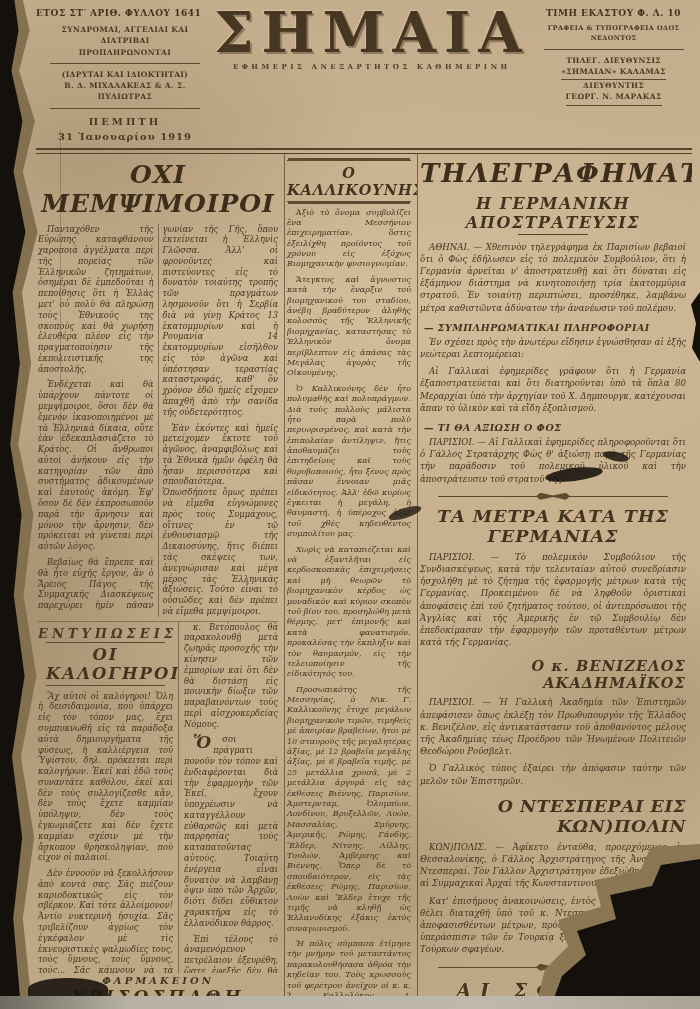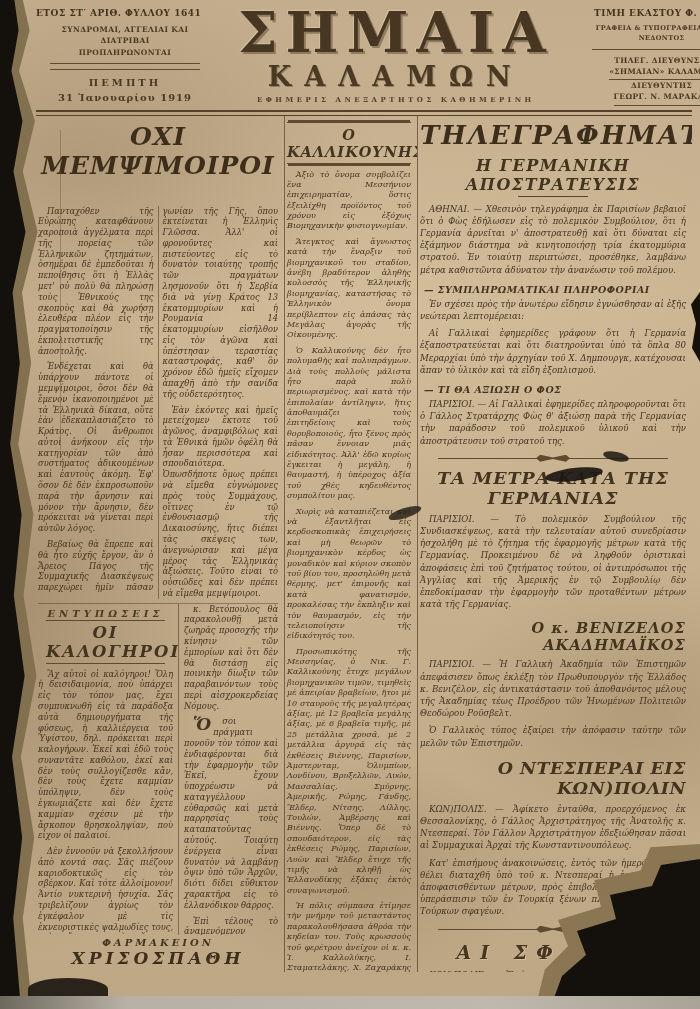--- a/index.html
+++ b/index.html
@@ -8,46 +8,46 @@
       radial-gradient(ellipse 420px 260px at 12% 16%, rgba(122,96,64,.28), rgba(0,0,0,0) 70%),
       radial-gradient(ellipse 300px 500px at 4% 60%, rgba(110,88,58,.35), rgba(0,0,0,0) 70%),
       radial-gradient(ellipse 500px 300px at 60% 30%, rgba(236,216,180,.25), rgba(0,0,0,0) 70%),
       radial-gradient(ellipse 260px 160px at 52% 86%, rgba(120,92,58,.22), rgba(0,0,0,0) 70%),
       radial-gradient(ellipse 300px 200px at 92% 70%, rgba(126,100,64,.25), rgba(0,0,0,0) 70%),
       linear-gradient(180deg,#c3ad8c 0%,#cab492 30%,#c6b08e 60%,#bda784 100%);
     color:#43341f; font-family:"DejaVu Serif",serif;}
   .inner{position:relative;margin-left:36px;width:656px;height:100%;z-index:1;}
 
   
-  .masthead{display:grid;grid-template-columns:178px 1fr 168px;align-items:start;padding:8px 4px 2px 0;gap:24px;}
+  .masthead{display:grid;grid-template-columns:178px 1fr 168px;align-items:start;padding:8px 4px 2px 0;}
   .mh-small{font-size:7.5px;line-height:1.5;text-align:center;font-weight:bold;letter-spacing:.4px;color:#4a3a24;}
   .mh-issue{font-size:9px;font-weight:bold;letter-spacing:.5px;margin-bottom:6px;}
   .mh-rule{border-top:1px solid #5d4a30;margin:5px 14px;}
   .mh-day{font-size:10px;font-weight:bold;letter-spacing:3px;margin-top:4px;}
   .mh-date{font-size:10px;font-weight:bold;letter-spacing:1px;}
   .title-wrap{text-align:center;margin-top:-2px;}
   .title-main{font-size:56px;line-height:.95;font-weight:bold;letter-spacing:8px;color:#473722;
     text-shadow:2px 2px 0 rgba(64,48,28,.40),-1px -1px 0 rgba(230,210,175,.5);}
   .title-sub{font-size:27px;font-weight:bold;letter-spacing:13px;color:#4a3a24;margin-top:2px;
     text-shadow:1px 1px 0 rgba(64,48,28,.35);}
   .title-tag{font-size:7px;font-weight:bold;letter-spacing:3.5px;color:#54422a;margin-top:3px;}
   .mh-under{border-bottom:1px solid #5d4a30;padding-bottom:2px;margin-bottom:0;display:inline-block;}
   .rule-double{border-top:2px solid #54422a;border-bottom:1px solid #54422a;height:3px;margin:2px 0 0 0;}
 
   
   .cols{display:grid;grid-template-columns:248px 134px 1fr;height:856px;overflow:hidden;}
   .colpad{padding:4px 6px 0 2px;overflow:hidden;display:flex;flex-direction:column;font-style:italic;}
   .col-b{border-left:1px solid rgba(74,56,32,.65);border-right:1px solid rgba(74,56,32,.65);}
   p{margin:0 0 5px 0;font-size:8.3px;line-height:1.3;text-align:justify;text-indent:9px;}
   .headline1{font-size:25px;font-weight:bold;text-align:center;letter-spacing:1px;color:#3c2e1a;margin:2px 0 6px;}
-  .twocol{column-count:2;column-gap:9px;column-rule:1px solid rgba(74,56,32,.55);margin-bottom:4px;margin-top:20px;}
+  .twocol{column-count:2;column-gap:9px;column-rule:1px solid rgba(74,56,32,.55);margin-bottom:4px;}
   .subrow{display:flex;flex:1;overflow:hidden;border-top:1px solid rgba(74,56,32,.45);}
   .suba{width:59%;padding-right:5px;border-right:1px solid rgba(74,56,32,.55);overflow:hidden;}
   .subb{width:41%;padding-left:5px;overflow:hidden;display:flex;flex-direction:column;}
-  .sect-label{font-size:10px;font-weight:bold;letter-spacing:4px;text-align:center;margin:4px 0 1px;color:#4a3a24;}
+  .sect-label{font-size:13px;font-weight:bold;letter-spacing:4px;text-align:center;margin:4px 0 1px;color:#4a3a24;}
   .headline2{font-size:16.5px;font-weight:bold;text-align:center;letter-spacing:2px;border-top:1px solid #5d4a30;border-bottom:1px solid #5d4a30;padding:2px 0;margin:1px 8px 5px;}
   .headline-box{font-size:14.5px;font-weight:bold;text-align:center;letter-spacing:1px;border:1px solid #5d4a30;border-left:none;border-right:none;padding:3px 0;margin:2px 0 6px;box-shadow:0 3px 0 -1px #5d4a30, 0 -3px 0 -1px #5d4a30;}
   .dropcap::first-letter{font-size:17px;font-weight:bold;float:left;line-height:.85;padding:1px 2px 0 0;}
 
   
   .tele-title{font-size:26px;font-weight:bold;text-align:center;letter-spacing:2px;color:#3c2e1a;margin:0 0 1px;}
   .orn{font-size:7px;letter-spacing:1px;text-align:center;color:#54422a;white-space:nowrap;overflow:hidden;margin-bottom:3px;}
   .headG{font-size:16px;font-weight:bold;text-align:center;letter-spacing:1.5px;margin:2px 0 2px;}
   .shortrule{width:70px;border-top:1.5px solid #54422a;margin:0 auto 6px;}
   .subhead{font-size:9.5px;font-weight:bold;letter-spacing:.5px;margin:3px 0 3px;text-indent:4px;}
@@ -87,30 +87,33 @@
   <div class="inner">
 
     <div class="masthead">
       <div>
         <div class="mh-issue">ΕΤΟΣ ΣΤ′ ΑΡΙΘ. ΦΥΛΛΟΥ 1641</div>
         <div class="mh-small">
           <div>ΣΥΝΔΡΟΜΑΙ, ΑΓΓΕΛΙΑΙ ΚΑΙ ΔΙΑΤΡΙΒΑΙ</div>
           <div>ΠΡΟΠΛΗΡΩΝΟΝΤΑΙ</div>
         </div>
         <div class="mh-rule"></div>
+        <div class="mh-small">
+          <div>(ΙΔΡΥΤΑΙ ΚΑΙ ΙΔΙΟΚΤΗΤΑΙ)</div>
+          <div>Β. Δ. ΜΙΧΑΛΑΚΕΑΣ &amp; Α. Σ. ΠΥΛΙΩΤΡΑΣ</div>
+        </div>
         <div class="mh-rule"></div>
         <div class="mh-small">
           <div class="mh-day">ΠΕΜΠΤΗ</div>
           <div class="mh-date">31 Ἰανουαρίου 1919</div>
         </div>
       </div>
 
       <div class="title-wrap">
         <div class="title-main">ΣΗΜΑΙΑ</div>
-        <div class="title-sub">ΚΑΛΑΜΩΝ</div>
         <div class="title-tag">ΕΦΗΜΕΡΙΣ ΑΝΕΞΑΡΤΗΤΟΣ ΚΑΘΗΜΕΡΙΝΗ</div>
       </div>
 
       <div>
         <div class="mh-issue" style="text-align:center">ΤΙΜΗ ΕΚΑΣΤΟΥ Φ. Λ. 10</div>
         <div class="mh-small" style="font-size:6.5px">ΓΡΑΦΕΙΑ &amp; ΤΥΠΟΓΡΑΦΕΙΑ ΟΔΟΣ ΝΕΔΟΝΤΟΣ</div>
         <div class="mh-rule"></div>
         <div class="mh-small">
           <div>ΤΗΛΕΓ. ΔΙΕΥΘΥΝΣΙΣ</div>
           <span class="mh-under">«ΣΗΜΑΙΑΝ» ΚΑΛΑΜΑΣ</span>

